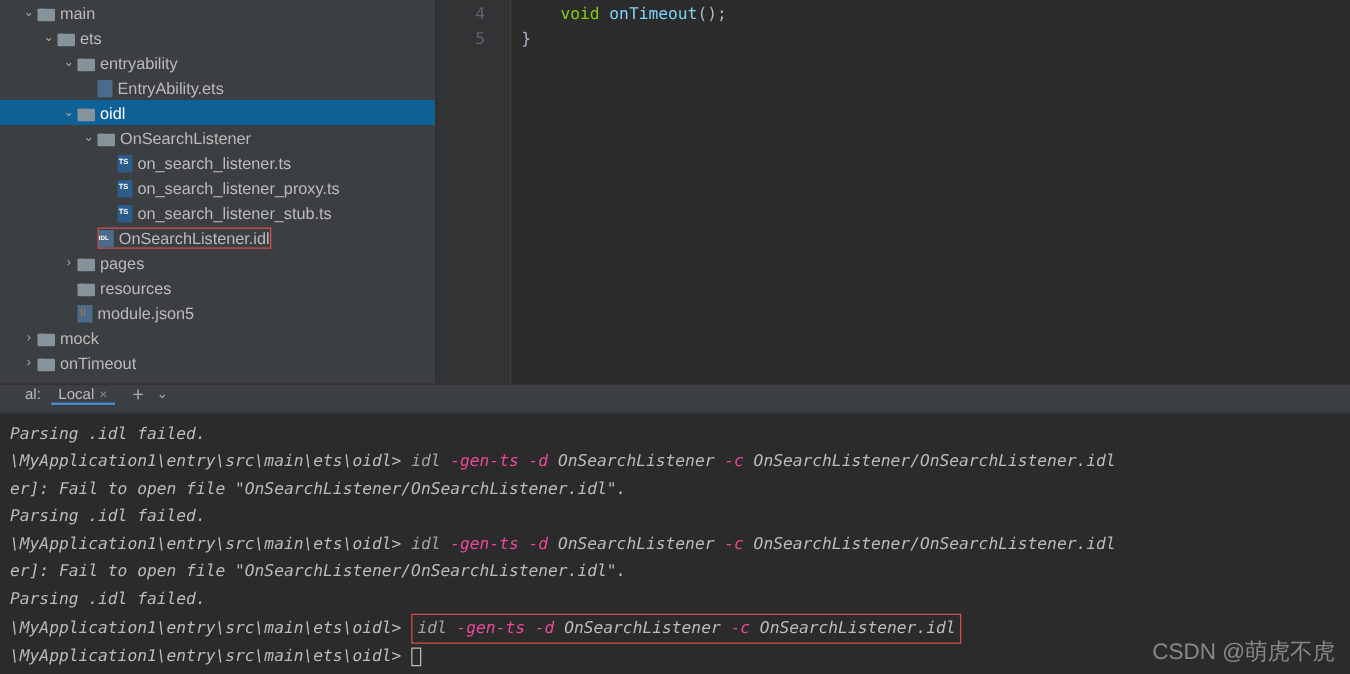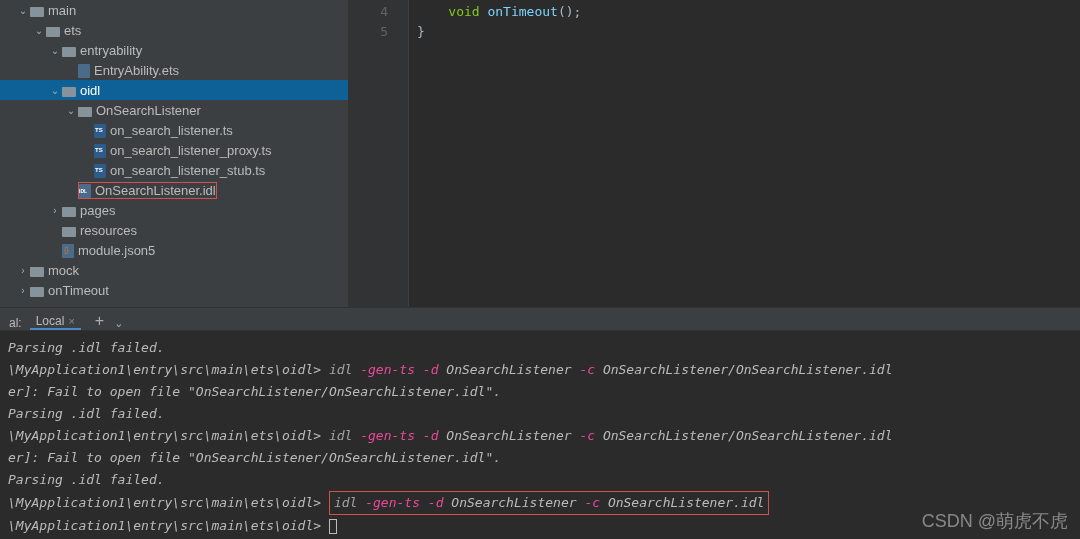--- a/index.html
+++ b/index.html
@@ -20,21 +20,21 @@
 .file-icon.ts::after { content: "TS"; position: absolute; font-size: 6px; color: #fff; left: 1px; top: 3px; font-weight: bold; }
 .file-icon.idl::after { content: "IDL"; position: absolute; font-size: 5px; color: #fff; left: 0; top: 4px; font-weight: bold; }
 .file-icon.json::after { content: "{}"; position: absolute; font-size: 7px; color: #cc7832; left: 2px; top: 2px; }
 .highlight-box { border: 1px solid #d15050; }
 .editor { flex: 1; background: #2b2b2b; display: flex; }
 .gutter { width: 60px; background: #313335; color: #606366; text-align: right; padding-right: 20px; font-family: Consolas, monospace; font-size: 13px; line-height: 20px; padding-top: 2px; border-right: 1px solid #404040; }
 .code { flex: 1; font-family: Consolas, monospace; font-size: 13px; line-height: 20px; padding: 2px 8px; color: #a9b7c6; }
 .k { color: #84cc16; }
 .m { color: #7dd3fc; }
 .b { color: #a9b7c6; }
-.terminal-header { height: 24px; background: #3c3f41; border-top: 1px solid #323232; border-bottom: 1px solid #323232; display: flex; align-items: flex-end; padding: 0 9px; color: #bbbbbb; font-size: 12px; }
+.terminal-header { height: 24px; background: #3c3f41; border-top: 1px solid #323232; border-bottom: 1px solid #323232; display: flex; align-items: flex-start; padding: 0 20px; color: #bbbbbb; font-size: 12px; }
 .terminal-header .tab { padding: 0 6px; border-bottom: 2px solid #4a88c7; margin-left: 8px; }
 .terminal-header .close { margin-left: 4px; color: #888; font-size: 11px; }
 .terminal-header .plus { margin-left: 14px; font-size: 16px; color: #aaa; }
 .terminal-header .chev { margin-left: 10px; font-size: 11px; color: #aaa; }
 .terminal { flex: 1; background: #2b2b2b; font-family: Consolas, monospace; font-size: 13px; line-height: 22px; padding: 6px 8px; color: #bbbbbb; overflow: hidden; font-style: italic; }
 .t-cmd { color: #a3a3a3; }
 .t-flag { color: #ec4899; }
 .t-arg { color: #bbbbbb; }
 .cmd-box { border: 1px solid #d15050; padding: 0 4px; display: inline-block; }
 .cursor { display: inline-block; width: 8px; height: 15px; border: 1px solid #bbbbbb; vertical-align: middle; }

